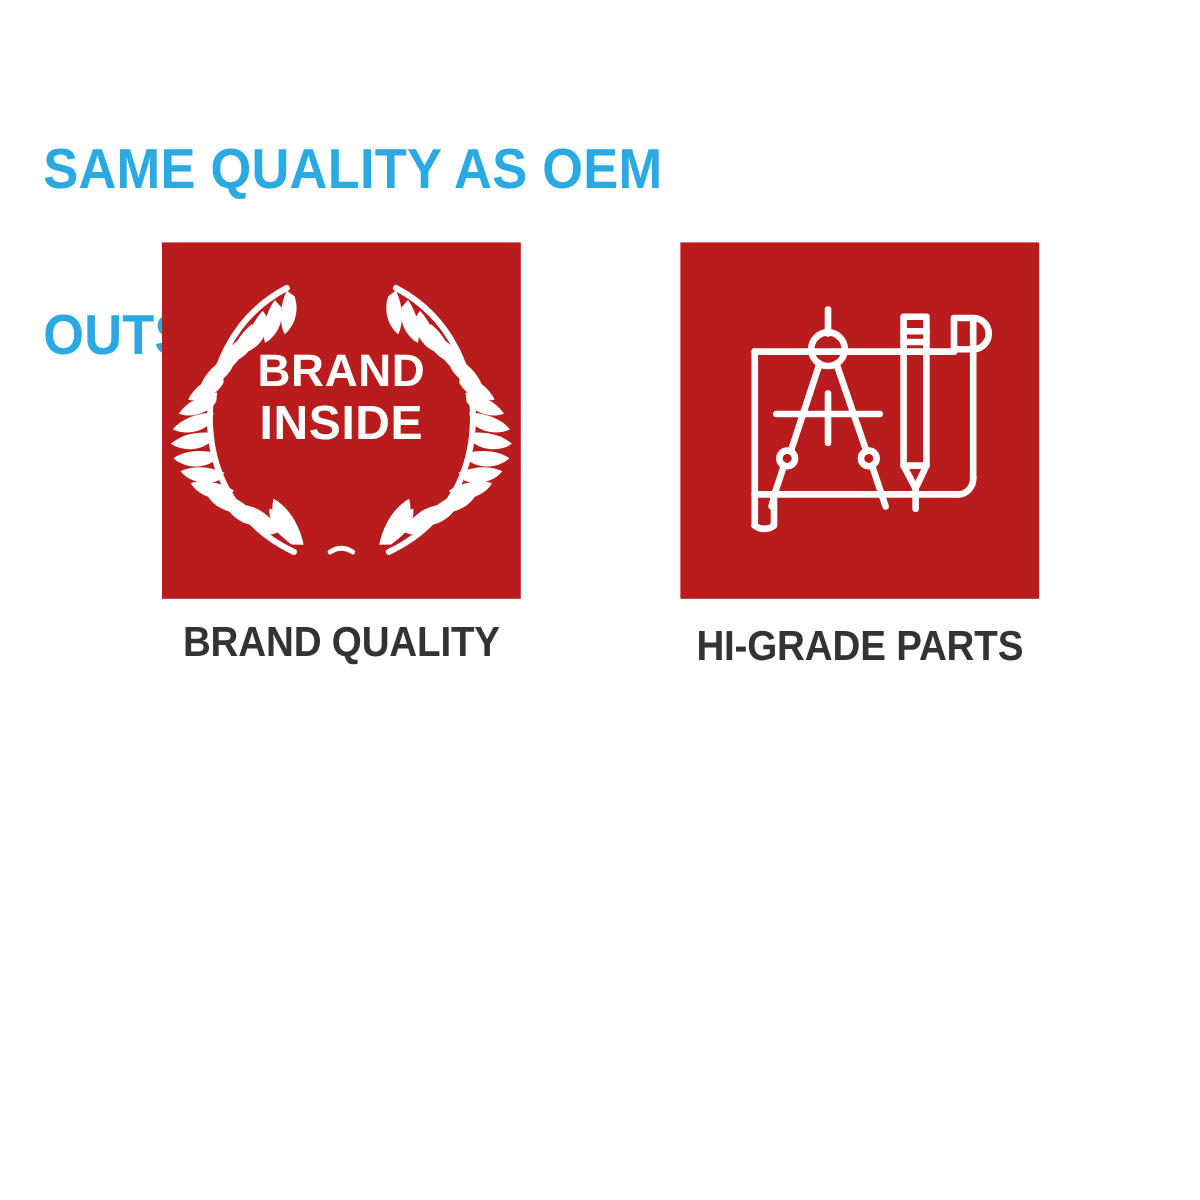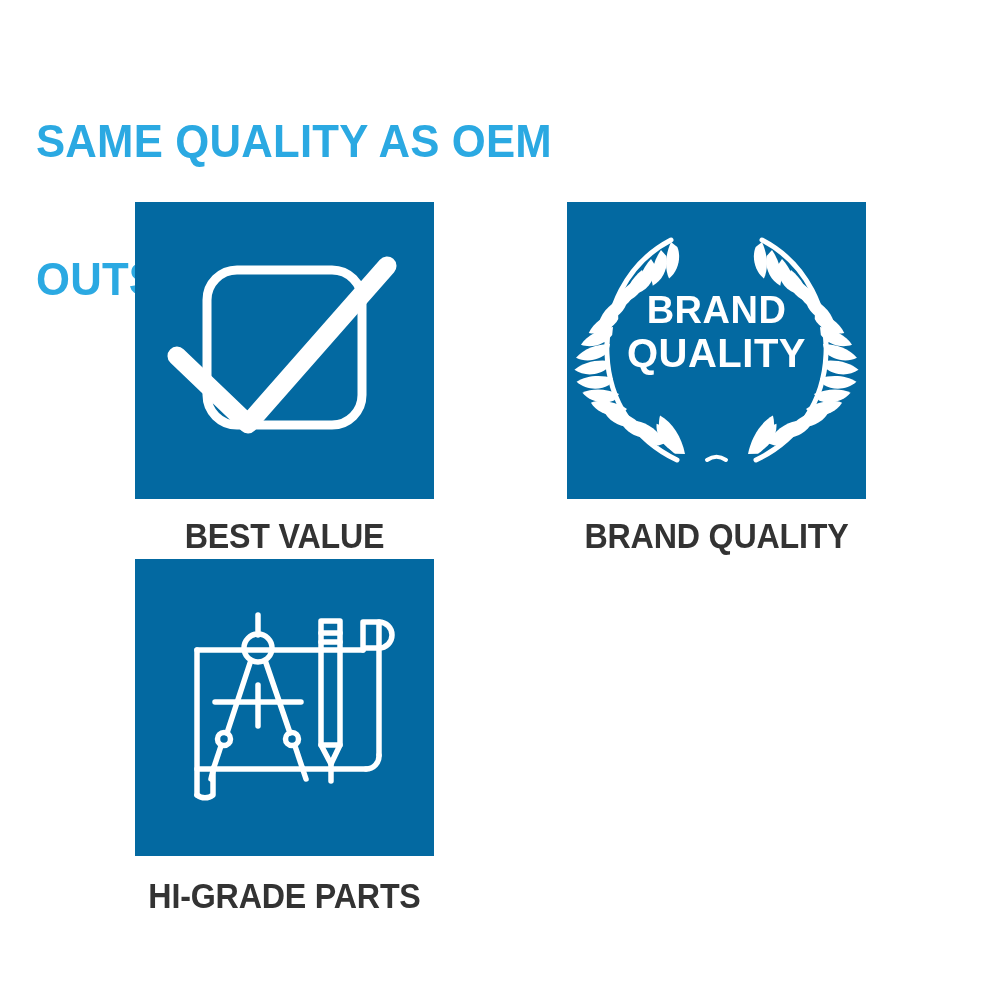--- a/index.html
+++ b/index.html
@@ -46,21 +46,21 @@
     grid-template-columns: 299px 299px;
     grid-column-gap: 133px;
     grid-row-gap: 6px;
   }
   .feature-cell {
     width: 299px;
   }
   .tile {
     width: 299px;
     height: 297px;
-    background: #0369a1;
+    background: #b91c1c;
     position: relative;
     overflow: visible;
   }
   .tile svg {
     position: absolute;
     left: 0;
     top: 0;
     width: 299px;
     height: 297px;
     overflow: visible;
@@ -113,29 +113,20 @@
 </head>
 <body>
 
 <div class="headline">
   <span class="headline-line">SAME QUALITY AS OEM</span>
   <span class="headline-line">OUTSIDE + INSIDE</span>
 </div>
 
 <div class="feature-grid">
 
-  <div class="feature-cell">
-    <div class="tile">
-      <svg viewBox="0 0 299 297">
-        <rect x="72" y="68" width="155" height="155" rx="30" ry="30" fill="none" stroke="#ffffff" stroke-width="9"></rect>
-        <path d="M 42 154 L 113 222 L 252 64" fill="none" stroke="#ffffff" stroke-width="19" stroke-linecap="round" stroke-linejoin="round"></path>
-      </svg>
-    </div>
-    <span class="caption">BEST VALUE</span>
-  </div>
 
   <div class="feature-cell">
     <div class="tile">
       <svg viewBox="0 0 299 297">
         <defs>
 
           <g id="leafL">
             <path d="M 0 0 C 13 -3 25 -11 30 -21 C 18 -24 5 -17 0 -8 Z" fill="#ffffff"></path>
           </g>
         </defs>
@@ -258,21 +249,21 @@
           <g transform="translate(118,252) rotate(272) scale(1.25)" fill="#ffffff">
             <use href="#leafL"></use>
           </g>
         </g>
 
         <path d="M 140 258 C 146 254 153 254 159 258" fill="none" stroke="#ffffff" stroke-width="4" stroke-linecap="round"></path>
       </svg>
 
       <div class="wreath-text">
         <span class="w-line1">BRAND</span>
-        <span class="w-line2">QUALITY</span>
+        <span class="w-line2">INSIDE</span>
       </div>
     </div>
     <span class="caption">BRAND QUALITY</span>
   </div>
 
 
   <div class="feature-cell cell-row2">
     <div class="tile">
       <svg viewBox="0 0 299 297">
         <g fill="none" stroke="#ffffff" stroke-width="5.5" stroke-linecap="round" stroke-linejoin="round">

